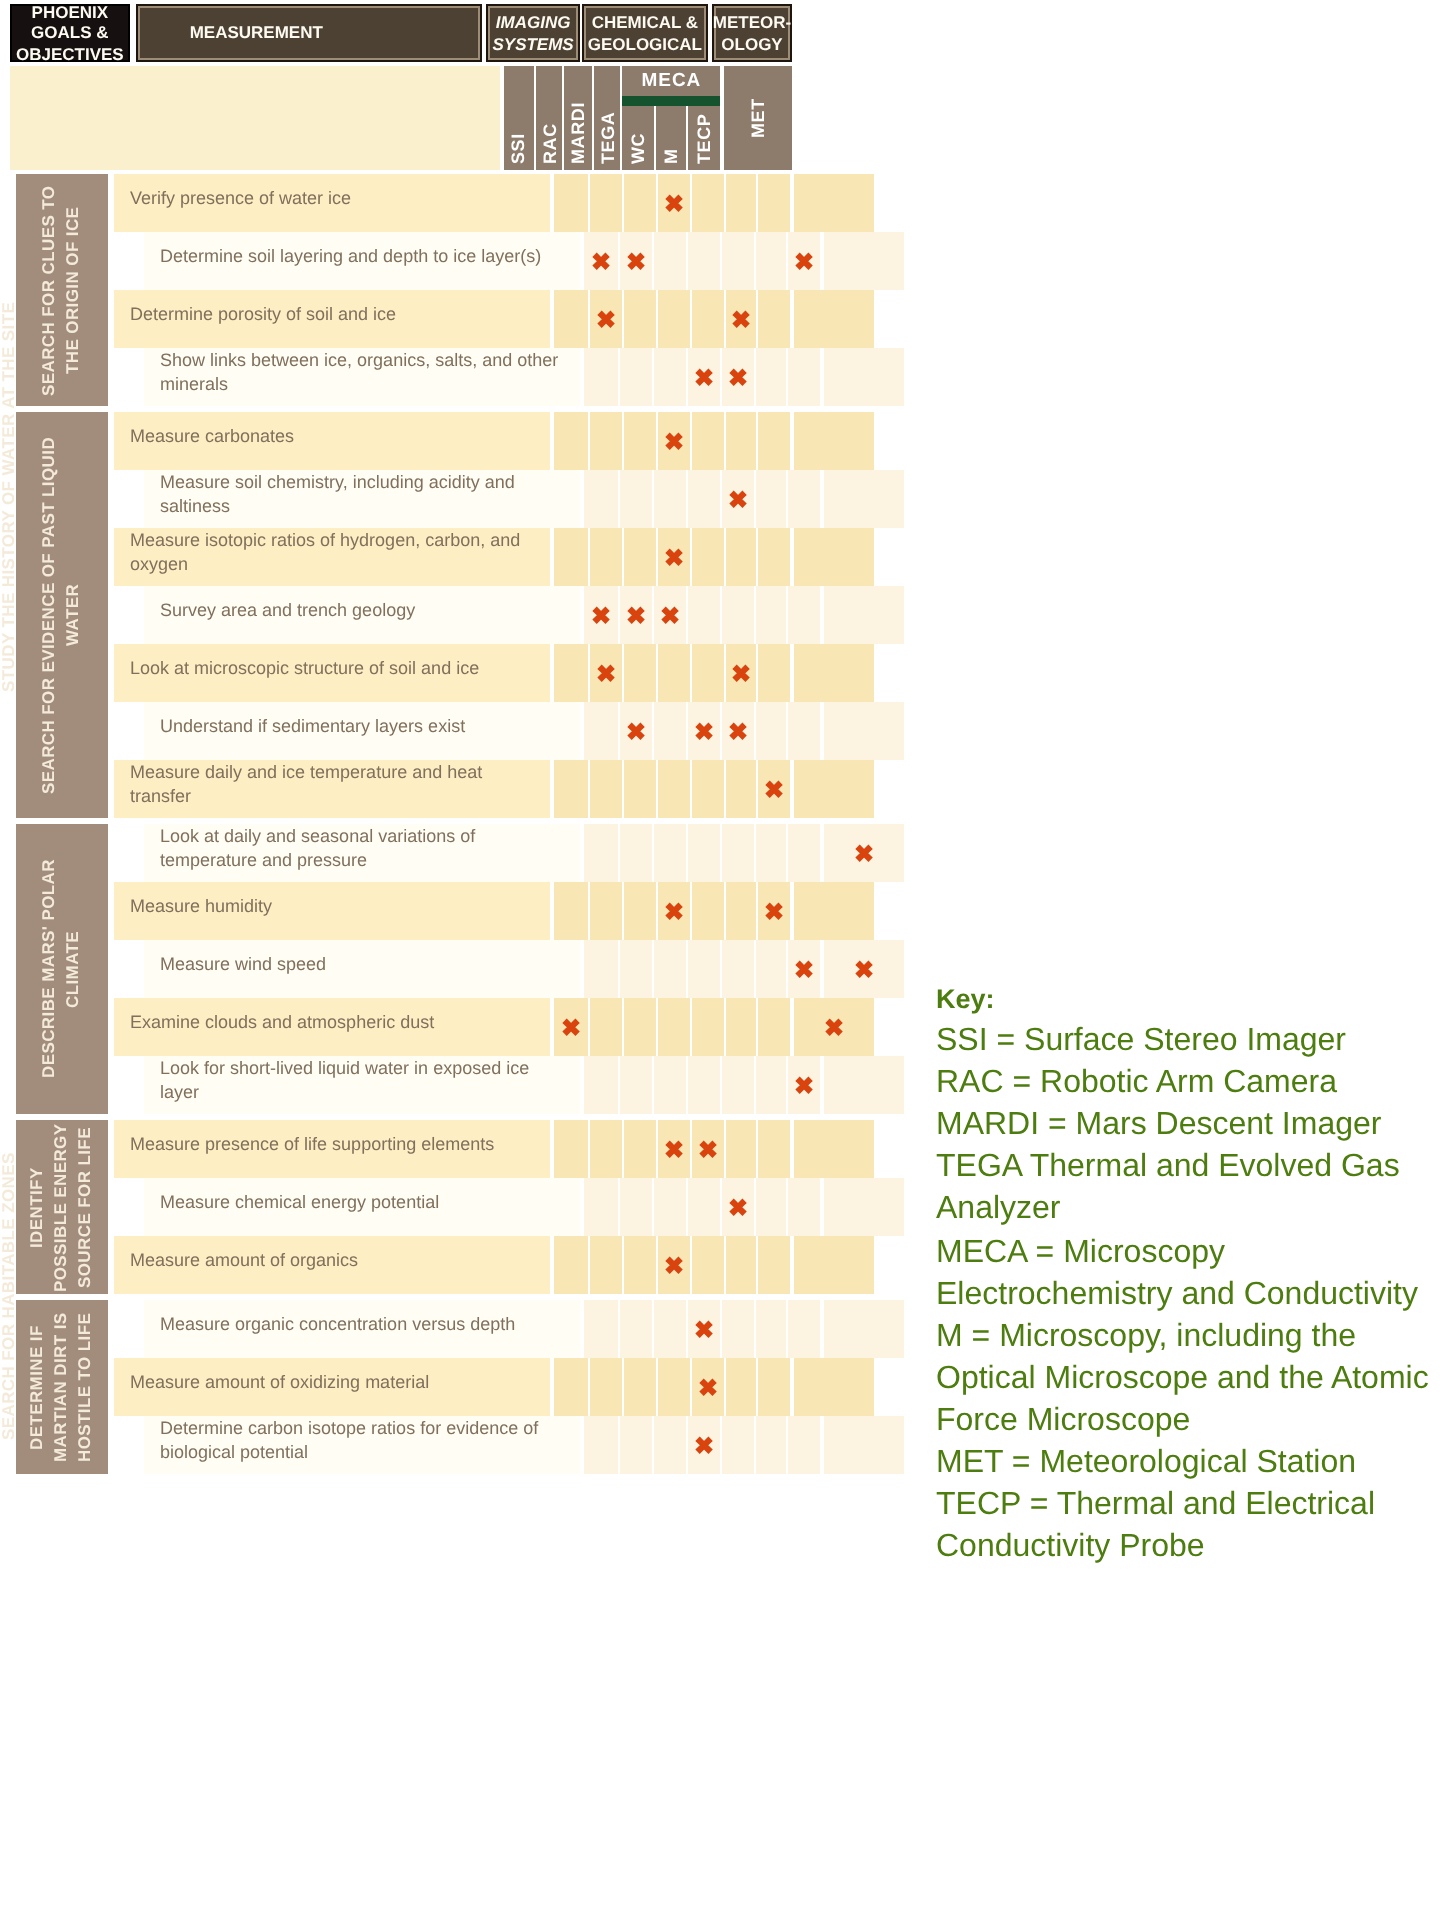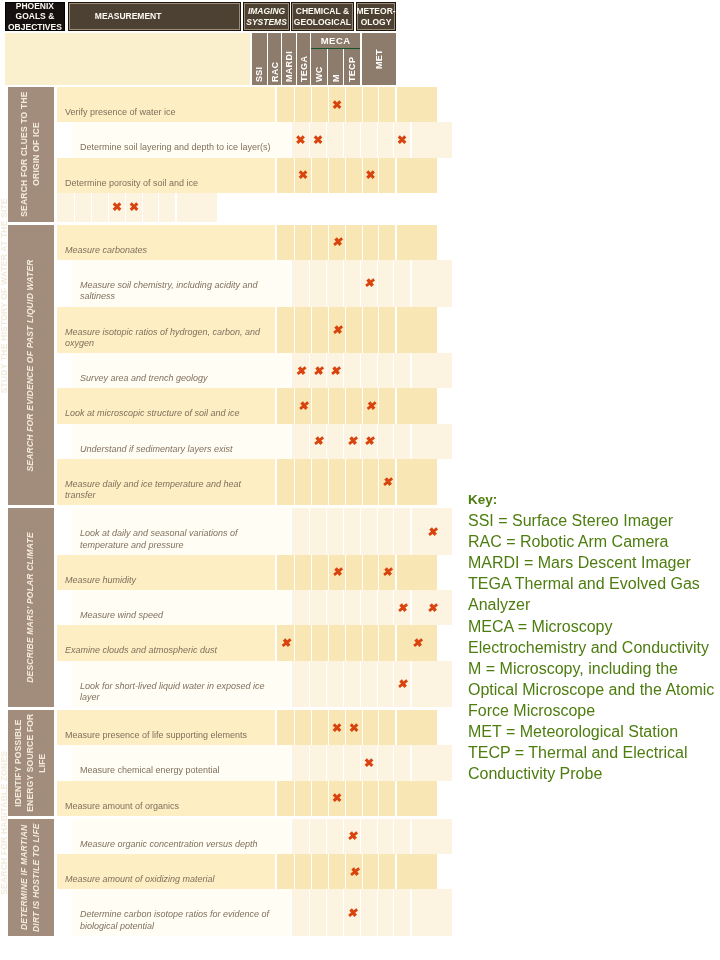--- a/index.html
+++ b/index.html
@@ -24,51 +24,51 @@
   .hbox.meteo{width:40px;}
 
   
   .hdrB{display:flex;height:52px;margin-bottom:2px;}
   .hdrB-left{width:290px;margin-right:2px;background:#fbf0ce;}
   .hcell{background:#8d7b6b;position:relative;margin-right:1px;}
   .hc-ssi{width:17px;}.hc-rac{width:16px;}.hc-mardi{width:16px;}.hc-tega{width:16px;}
   .hc-met{width:40px;margin-left:1px;margin-right:0;}
   .meca{width:49px;display:flex;flex-direction:column;margin-right:1px;}
   .meca-top{
-    height:15px;background:#8d7b6b;border-bottom:1px solid #14532d;
+    height:15px;background:#8d7b6b;border-bottom:5px solid #14532d;
     color:#fff;font-weight:bold;font-size:9.5px;letter-spacing:.5px;
     display:flex;align-items:center;justify-content:center;
   }
   .meca-cells{flex:1;display:flex;}
   .meca-cells .hcell{height:auto;}
   .hc-wc{width:16px;}.hc-m{width:15px;}.hc-tecp{width:16px;margin-right:0;}
   .rot{
     position:absolute;inset:0;writing-mode:vertical-rl;transform:rotate(180deg);
     display:flex;align-items:center;justify-content:flex-start;
     color:#fff;font-weight:bold;font-size:9px;letter-spacing:.3px;padding-top:3px;
     box-sizing:border-box;
   }
   .hc-met .rot{justify-content:center;padding-top:0;}
 
   
   .obj-block{display:flex;margin-bottom:3px;}
   .outer-label{width:20px;margin-right:3px;background:#7b6f64;position:relative;}
   .subgroups{flex:1;display:flex;flex-direction:column;}
   .subgroup{display:flex;margin-bottom:3px;}
-  .subgroup:last-child{margin-bottom:0;font-style:italic;}
+  .subgroup:last-child{margin-bottom:0;}
   .inner-label{width:46px;margin-right:3px;background:#a28d7d;position:relative;}
   .vtext{
     position:absolute;inset:0;writing-mode:vertical-rl;transform:rotate(180deg);
     display:flex;align-items:center;justify-content:center;text-align:center;
     color:#f3ead9;font-weight:bold;font-size:8.5px;line-height:1.4;letter-spacing:.2px;
   }
   .rows{flex:1;display:flex;flex-direction:column;}
   .row{display:flex;min-height:29px;align-items:stretch;}
   .meas{
-    width:218px;margin-right:2px;box-sizing:border-box;padding:20px 10px 4px 8px;
+    width:218px;margin-right:2px;box-sizing:border-box;padding:0 10px 4px 8px;
     font-size:9px;line-height:1.25;color:#80705c;display:flex;align-items:center;
   }
   .cell{margin-right:1px;display:flex;align-items:center;justify-content:center;}
   .c0{width:17px}.c1{width:16px}.c2{width:16px}.c3{width:16px}
   .c4{width:16px}.c5{width:15px}.c6{width:16px}
   .c7{width:40px;margin-left:1px;margin-right:0;}
   .row.yellow .meas{background:#fdeec3;}
   .row.yellow .cell{background:#f9e6b5;}
   .row.cream .meas{background:#fffdf4;margin-left:15px;}
   .row.cream .cell{background:#fcf4e0;}
@@ -175,20 +175,21 @@
                 <div class="cell c2"></div>
                 <div class="cell c3"></div>
                 <div class="cell c4"></div>
                 <div class="cell c5">
                   <span class="xmark">✖</span>
                 </div>
                 <div class="cell c6"></div>
                 <div class="cell c7"></div>
               </div>
               <div class="row cream">
+                <div class="meas">Show links between ice, organics, salts, and other minerals</div>
                 <div class="cell c0"></div>
                 <div class="cell c1"></div>
                 <div class="cell c2"></div>
                 <div class="cell c3">
                   <span class="xmark">✖</span>
                 </div>
                 <div class="cell c4">
                   <span class="xmark">✖</span>
                 </div>
                 <div class="cell c5"></div>

